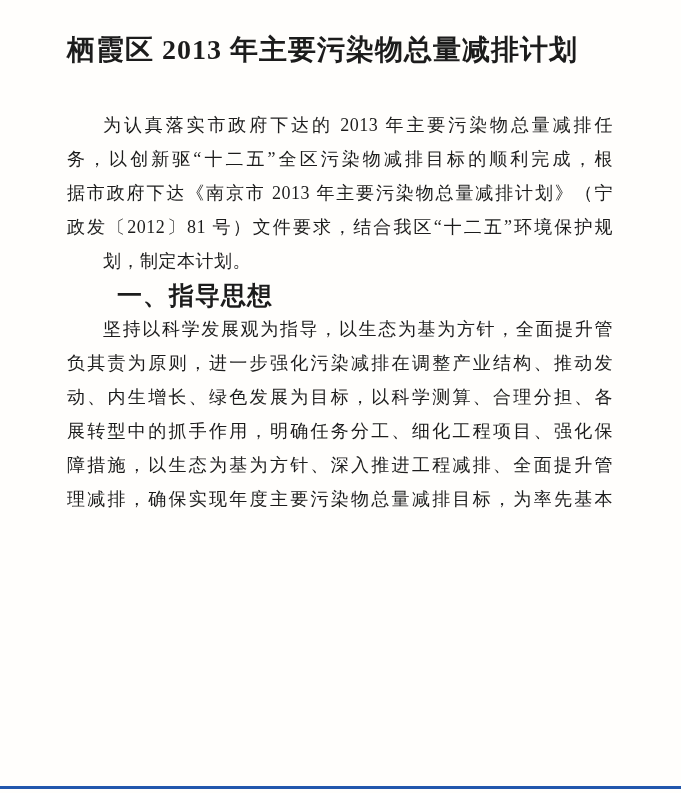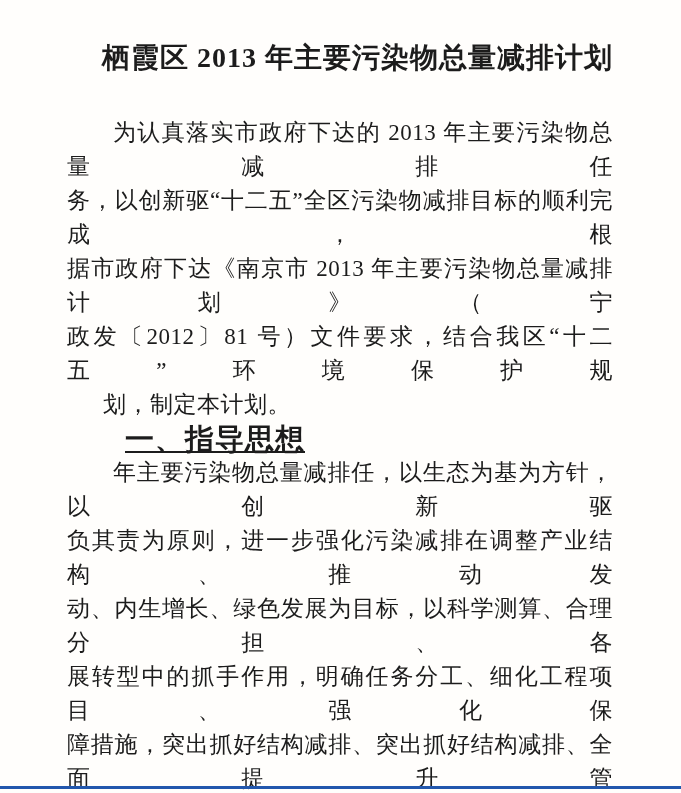--- a/index.html
+++ b/index.html
@@ -15,53 +15,52 @@
     color: #1c1c1c;
     font-family: "Liberation Serif", "DejaVu Serif", serif;
   }
   .doc {
     position: absolute;
     left: 67px;
     top: 0;
     width: 546px;
   }
   .title {
-    margin-top: 38px;
+    margin-top: 30px;
     font-size: 28px;
     font-weight: bold;
     line-height: 40px;
-    text-align: right;
+    text-align: left;
     letter-spacing: 1px;
     white-space: nowrap;
   }
   .body-text {
     margin-top: 38px;
   }
   .line {
-    font-size: 23px;
+    font-size: 18px;
     line-height: 34px;
     text-align: justify;
     text-align-last: justify;
     letter-spacing: 0.5px;
   }
   .line.indent {
     text-indent: 2em;
   }
   .line.last {
     text-align-last: left;
     margin-left: 36px;
   }
   .heading {
-    font-size: 29px;
+    font-size: 25px;
     line-height: 34px;
     font-weight: bold;
     font-family: "Liberation Sans", "DejaVu Sans", sans-serif;
     text-indent: 2em;
     letter-spacing: 1px;
-    text-decoration: underline;
   }
   .bottom-rule {
     position: absolute;
     left: 0;
     bottom: 4px;
     width: 681px;
     height: 3px;
     background: #2257ad;
   }
 </style>
@@ -70,22 +69,22 @@
 
 <div class="doc">
   <div class="title">栖霞区 2013 年主要污染物总量减排计划</div>
   <div class="body-text">
       <div class="line indent">为认真落实市政府下达的 2013 年主要污染物总量减排任</div>
       <div class="line">务，以创新驱“十二五”全区污染物减排目标的顺利完成，根</div>
       <div class="line">据市政府下达《南京市 2013 年主要污染物总量减排计划》（宁</div>
       <div class="line">政发〔2012〕81 号）文件要求，结合我区“十二五”环境保护规</div>
       <div class="line last">划，制定本计划。</div>
       <div class="heading">一、指导思想</div>
-      <div class="line indent">年主要污染物总量减排任，以生态为基为方针，以创新驱</div>
+      <div class="line indent">坚持以科学发展观为指导，以生态为基为方针，全面提升管</div>
       <div class="line">负其责为原则，进一步强化污染减排在调整产业结构、推动发</div>
       <div class="line">动、内生增长、绿色发展为目标，以科学测算、合理分担、各</div>
       <div class="line">展转型中的抓手作用，明确任务分工、细化工程项目、强化保</div>
-      <div class="line">障措施，突出抓好结构减排、突出抓好结构减排、全面提升管</div>
+      <div class="line">障措施，以生态为基为方针、深入推进工程减排、全面提升管</div>
       <div class="line">理减排，确保实现年度主要污染物总量减排目标，为率先基本</div>
     </div>
 </div>
 
 <div class="bottom-rule" style="background: rgb(34, 87, 173);"></div>
 
 </body></html>

